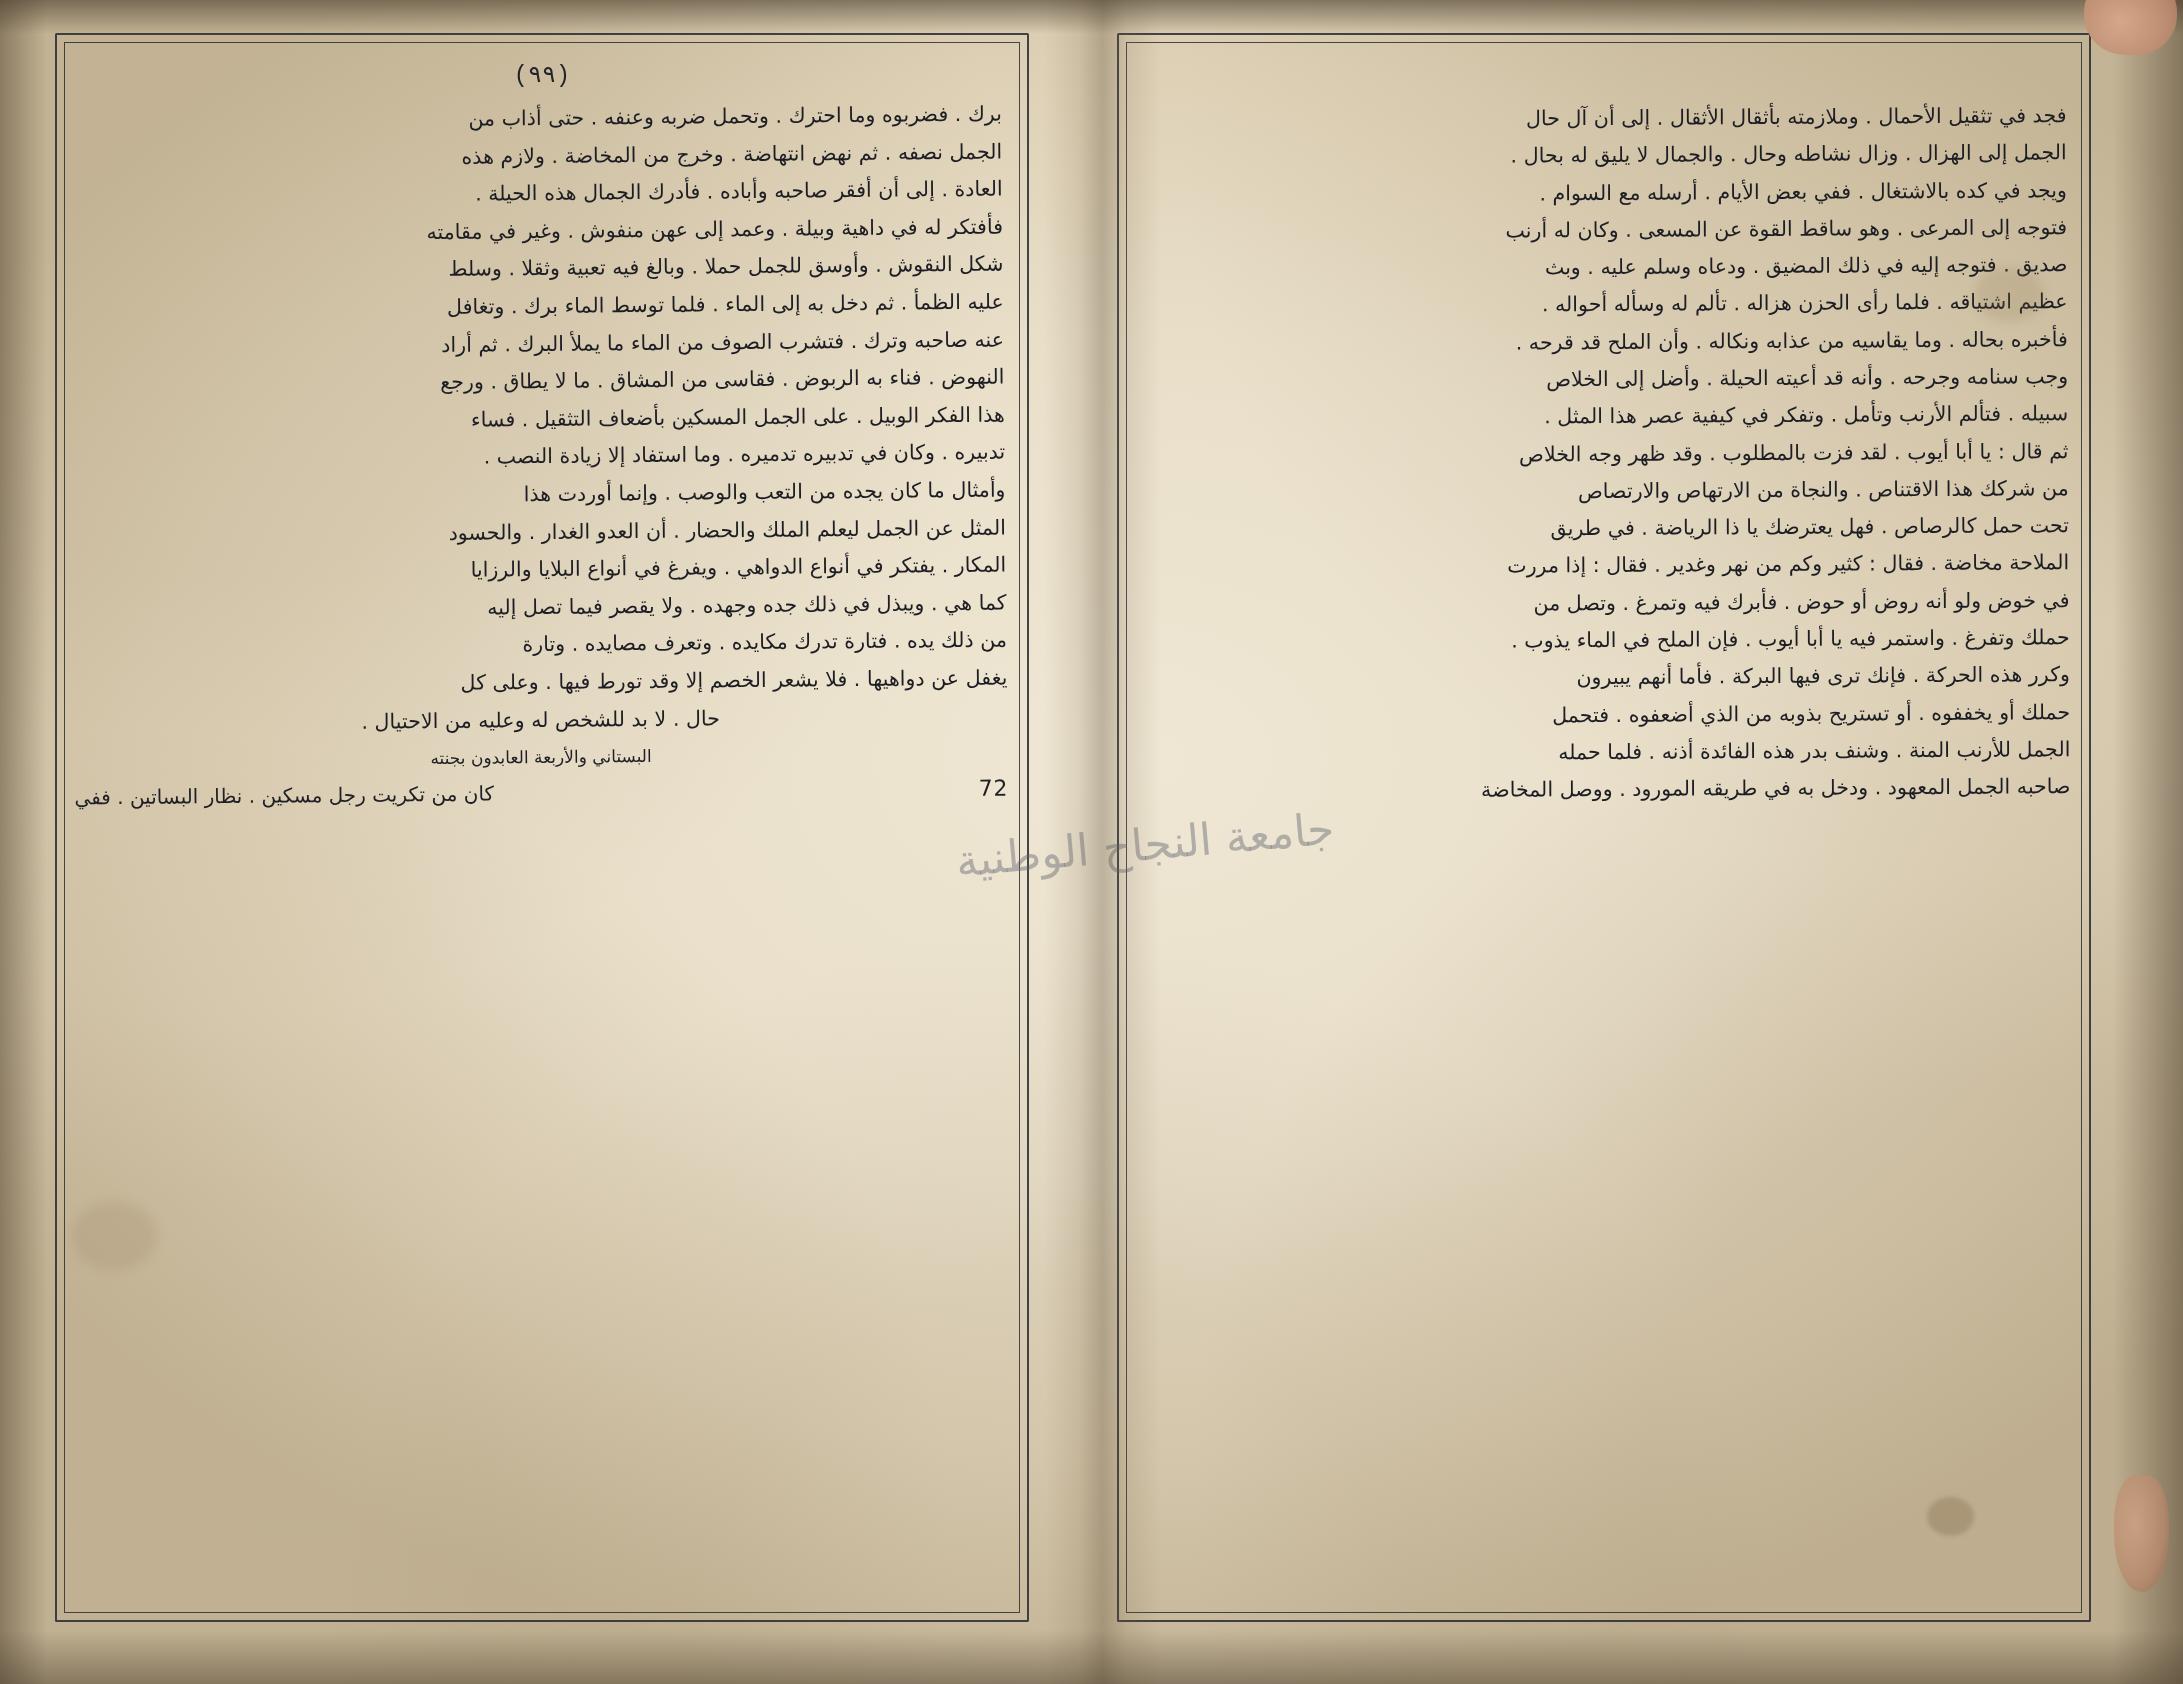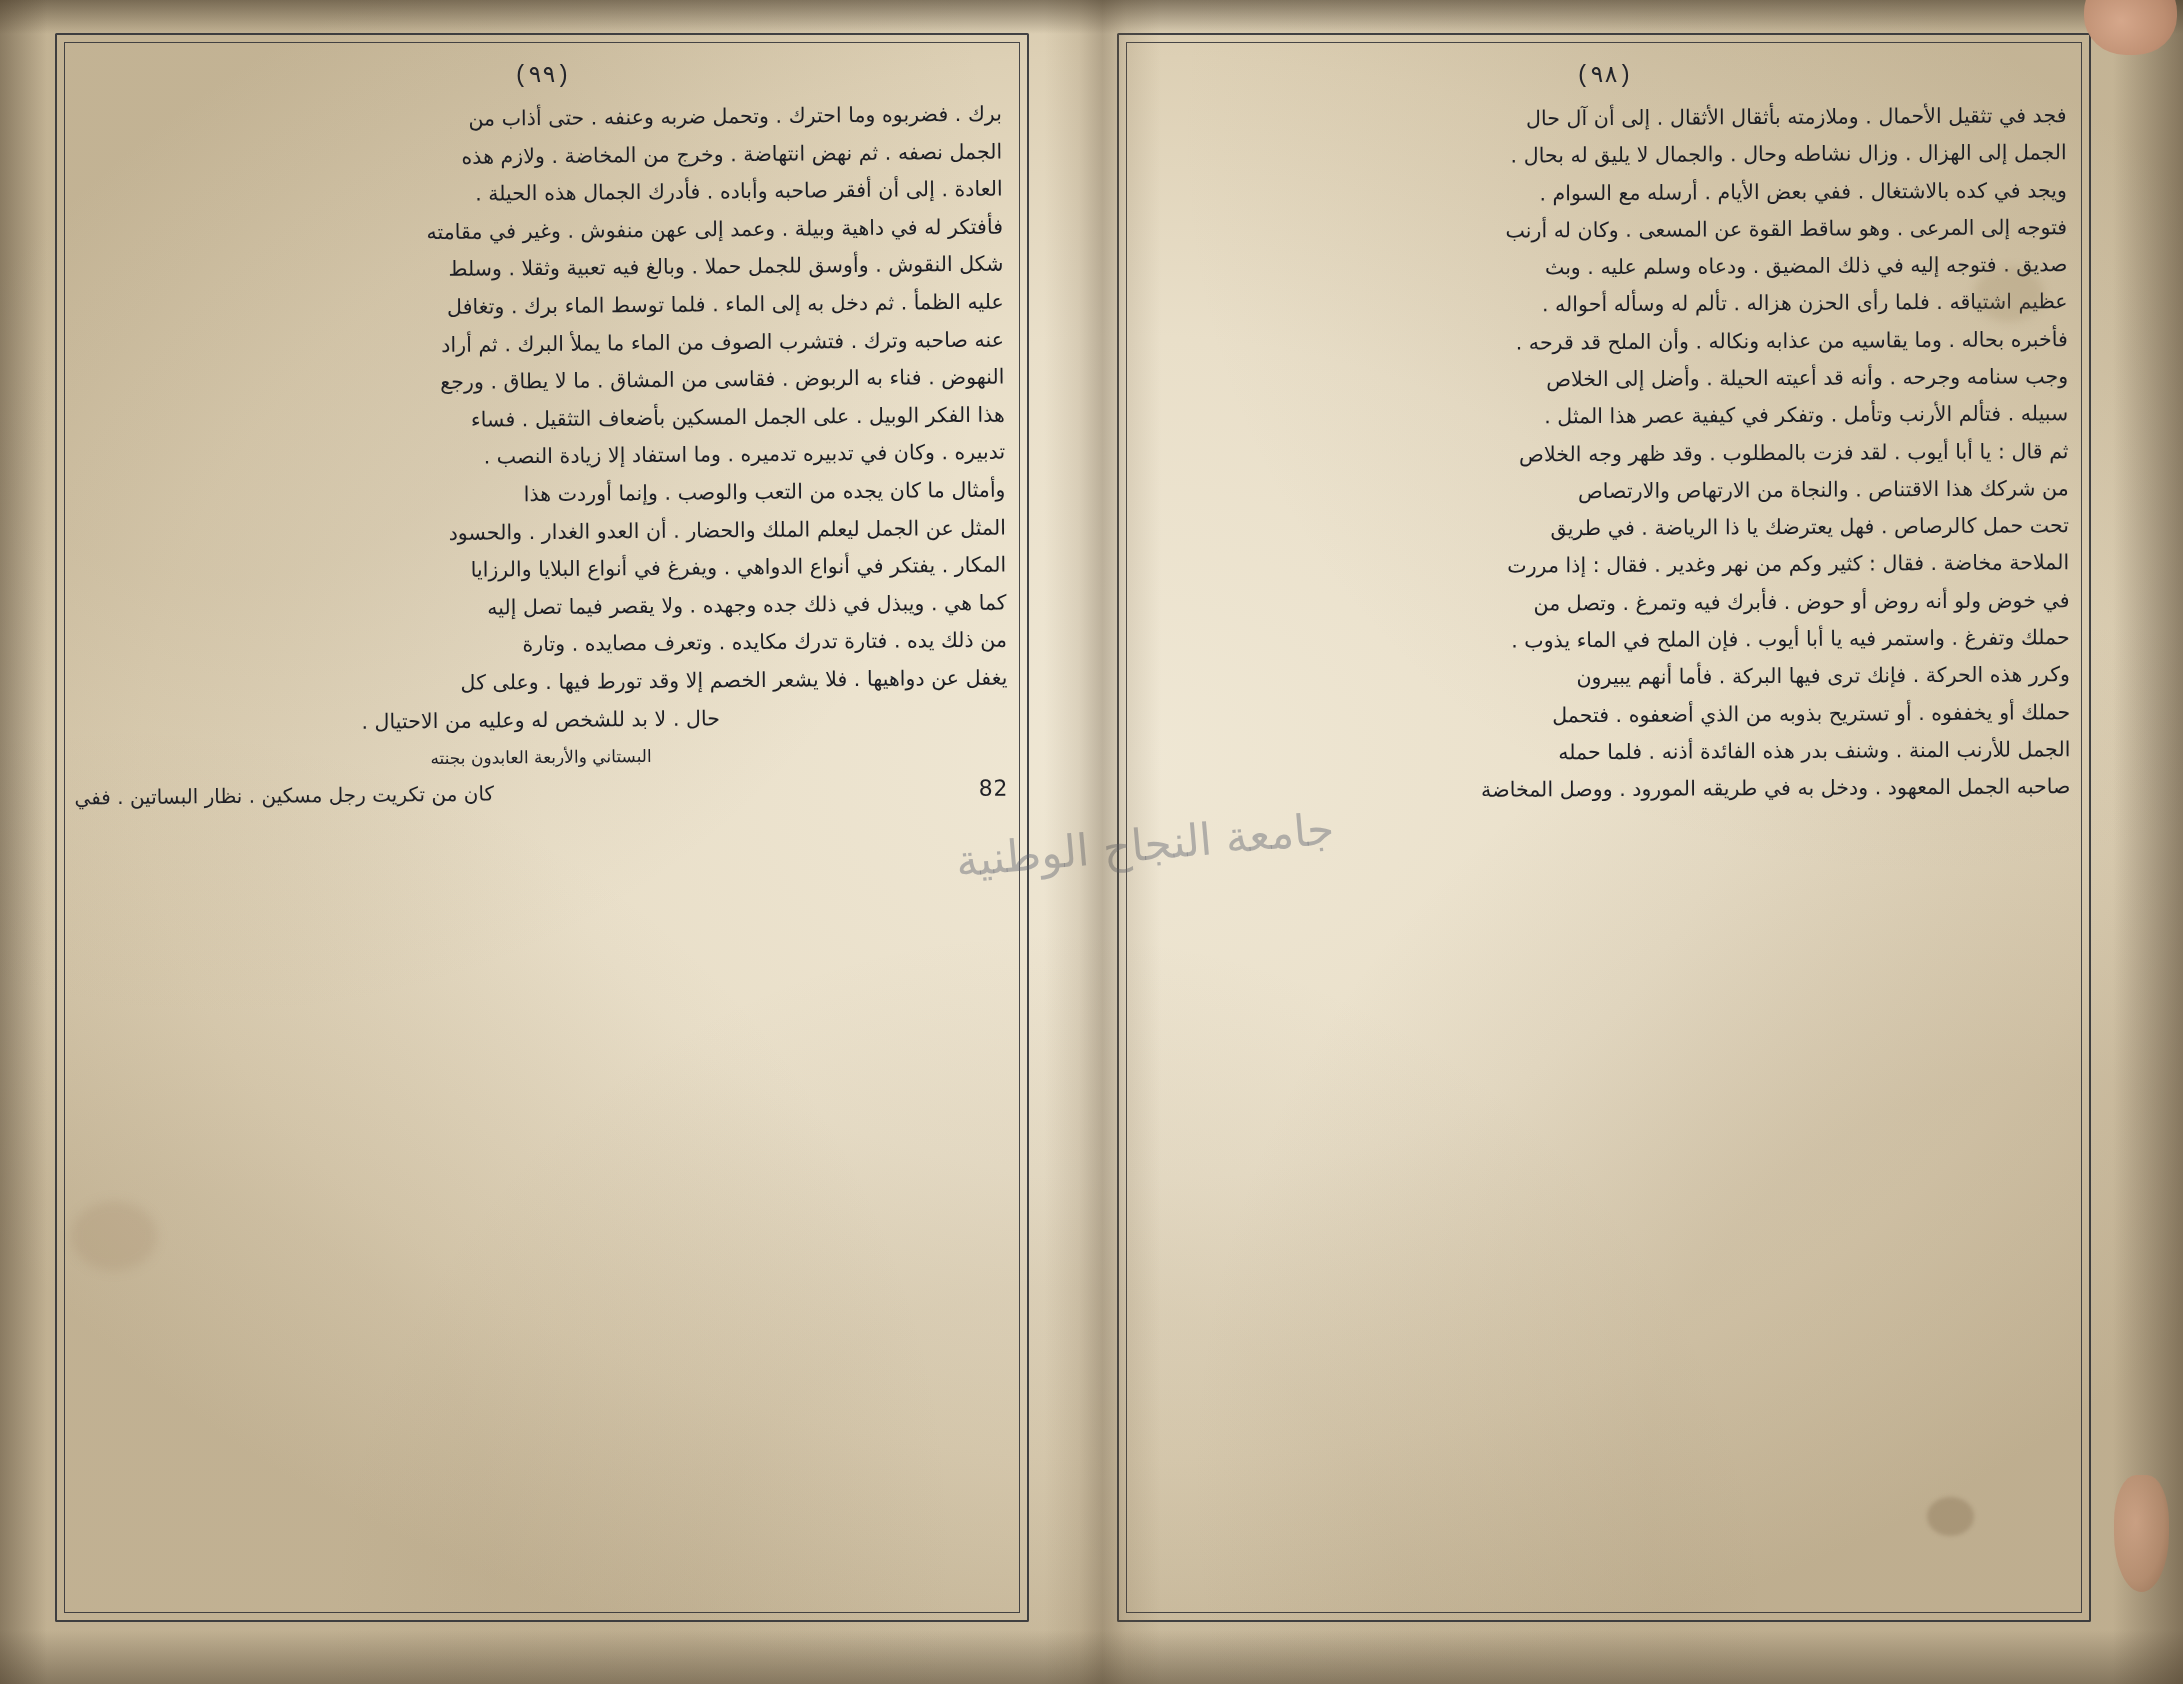--- a/index.html
+++ b/index.html
@@ -207,21 +207,20 @@
 </head>
 <body>
 
 <div class="spread">
 
   <div class="paper-noise"></div>
 
   <div class="page right-page">
     <div class="frame-outer"></div>
     <div class="frame-inner"></div>
-    <div class="page-number">(٩٨)</div>
     <div class="text-block">
       <span class="line">فجد في تثقيل الأحمال . وملازمته بأثقال الأثقال . إلى أن آل حال</span>
       <span class="line">الجمل إلى الهزال . وزال نشاطه وحال . والجمال لا يليق له بحال .</span>
       <span class="line">ويجد في كده بالاشتغال . ففي بعض الأيام . أرسله مع السوام .</span>
       <span class="line">فتوجه إلى المرعى . وهو ساقط القوة عن المسعى . وكان له أرنب</span>
       <span class="line">صديق . فتوجه إليه في ذلك المضيق . ودعاه وسلم عليه . وبث</span>
       <span class="line">عظيم اشتياقه . فلما رأى الحزن هزاله . تألم له وسأله أحواله .</span>
       <span class="line">فأخبره بحاله . وما يقاسيه من عذابه ونكاله . وأن الملح قد قرحه .</span>
       <span class="line">وجب سنامه وجرحه . وأنه قد أعيته الحيلة . وأضل إلى الخلاص</span>
       <span class="line">سبيله . فتألم الأرنب وتأمل . وتفكر في كيفية عصر هذا المثل .</span>
@@ -258,21 +257,21 @@
       <span class="line">وأمثال ما كان يجده من التعب والوصب . وإنما أوردت هذا</span>
       <span class="line">المثل عن الجمل ليعلم الملك والحضار . أن العدو الغدار . والحسود</span>
       <span class="line">المكار . يفتكر في أنواع الدواهي . ويفرغ في أنواع البلايا والرزايا</span>
       <span class="line">كما هي . ويبذل في ذلك جده وجهده . ولا يقصر فيما تصل إليه</span>
       <span class="line">من ذلك يده . فتارة تدرك مكايده . وتعرف مصايده . وتارة</span>
       <span class="line">يغفل عن دواهيها . فلا يشعر الخصم إلا وقد تورط فيها . وعلى كل</span>
       <span class="line center-line">حال . لا بد للشخص له وعليه من الاحتيال .</span>
       <div class="small-note">البستاني والأربعة العابدون بجنته</div>
       <div class="catchword-row">
         <span>كان من تكريت رجل مسكين . نظار البساتين . ففي</span>
-        <span class="folio-num">82</span>
+        <span class="folio-num">72</span>
       </div>
     </div>
     <div class="smudge s3"></div>
   </div>
 
   <div class="stamp">جامعة النجاح الوطنية</div>
 
   <div class="gutter"></div>
   <div class="edge-top"></div>
   <div class="edge-bottom"></div>

